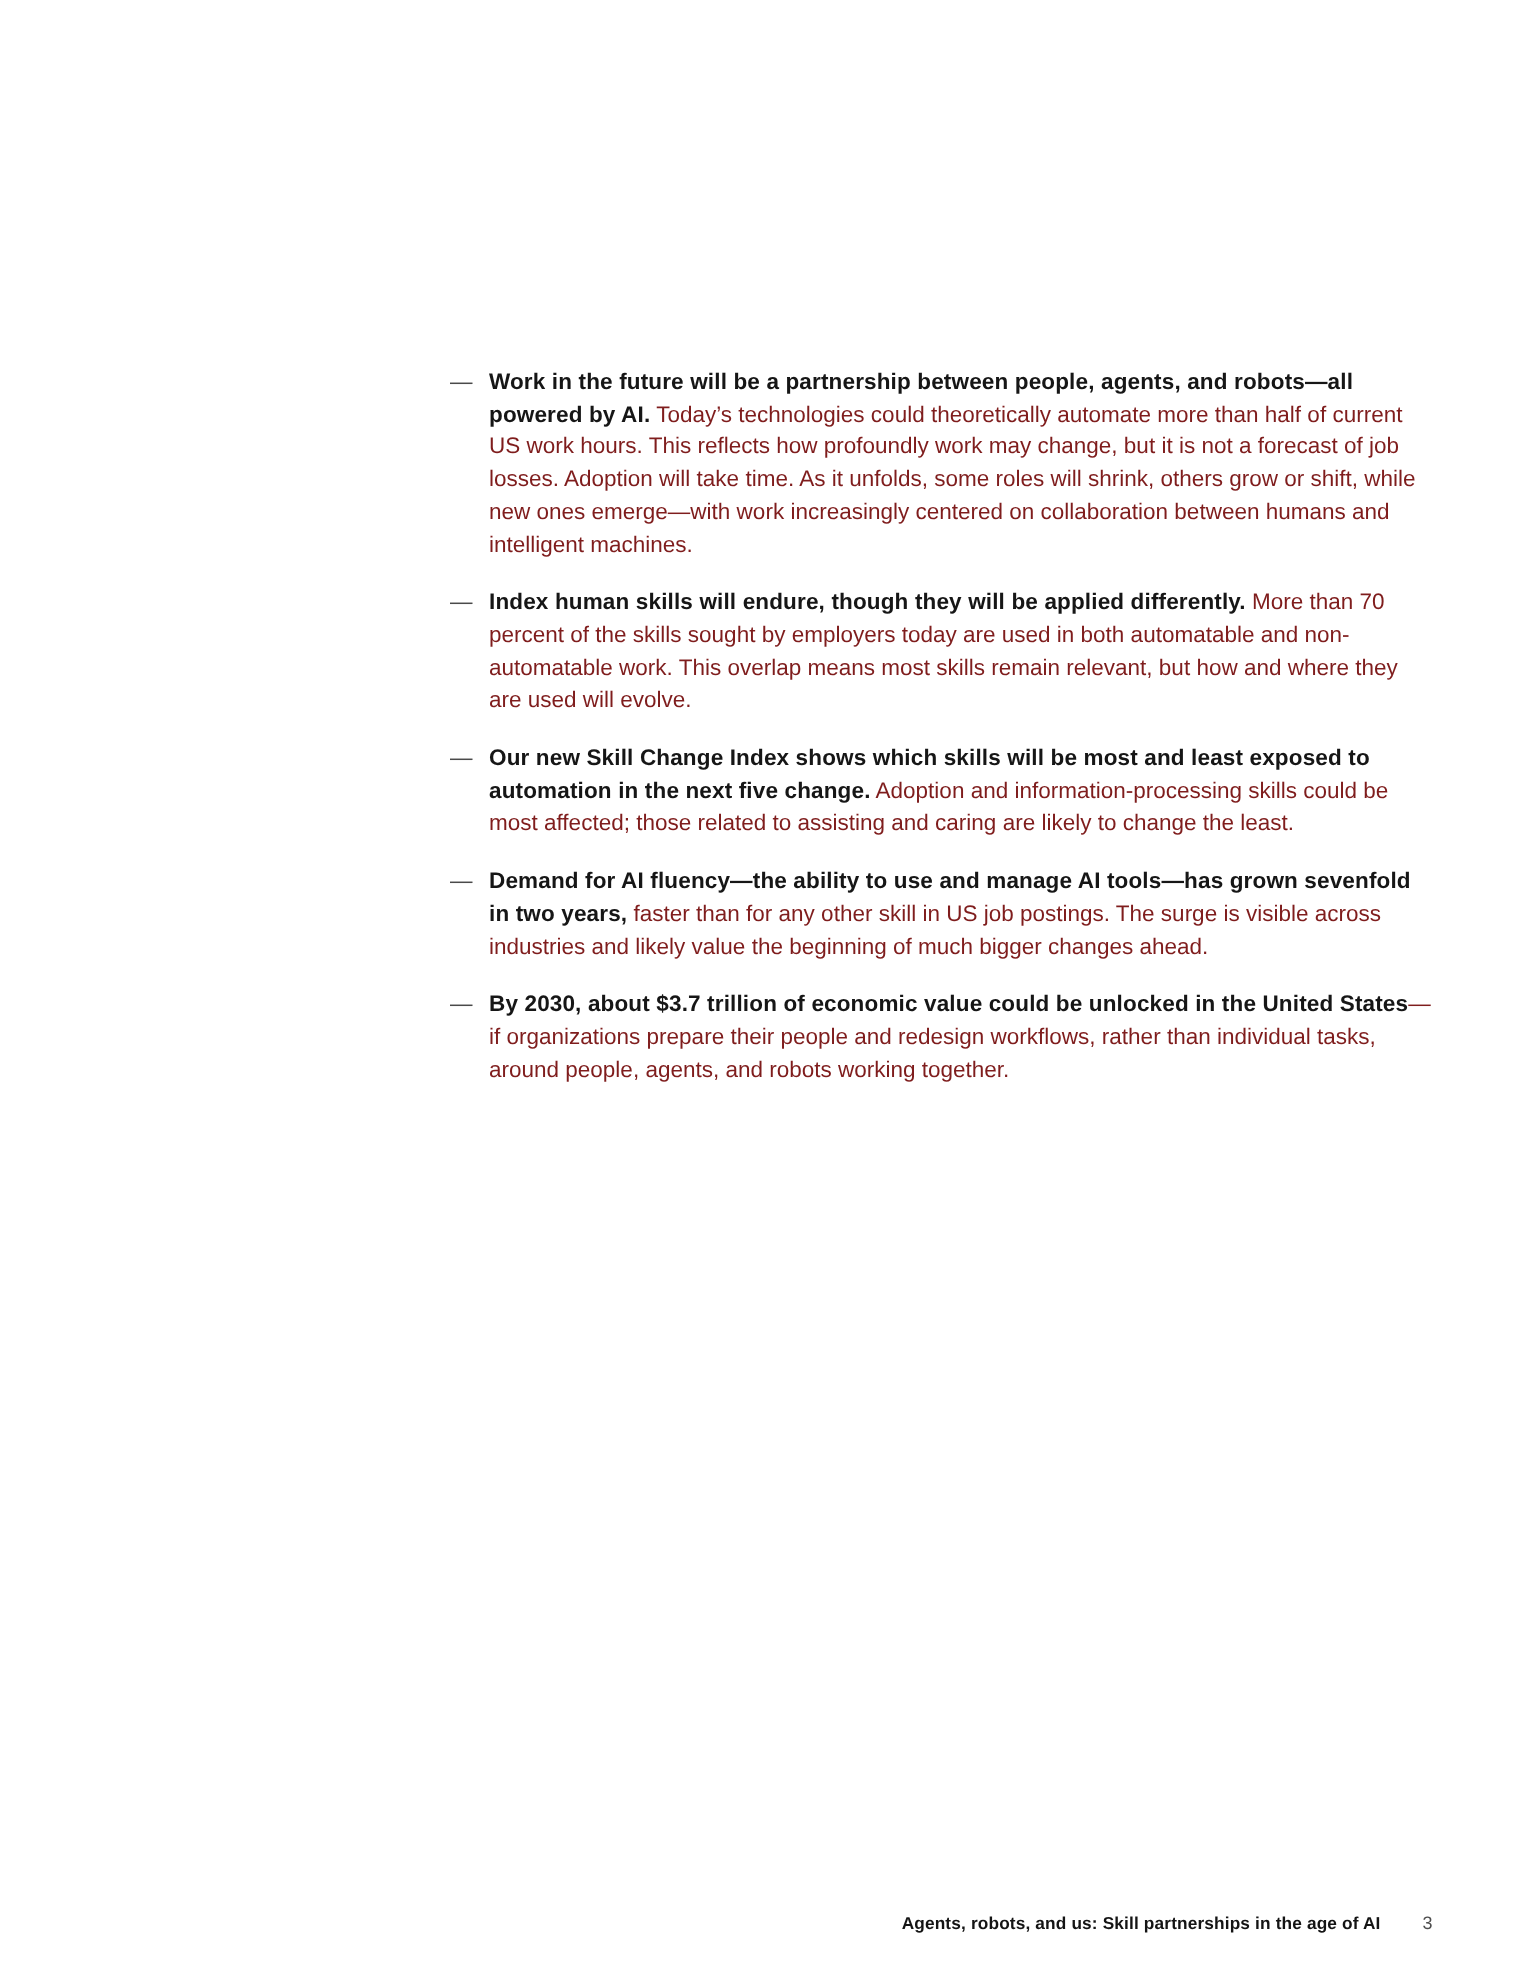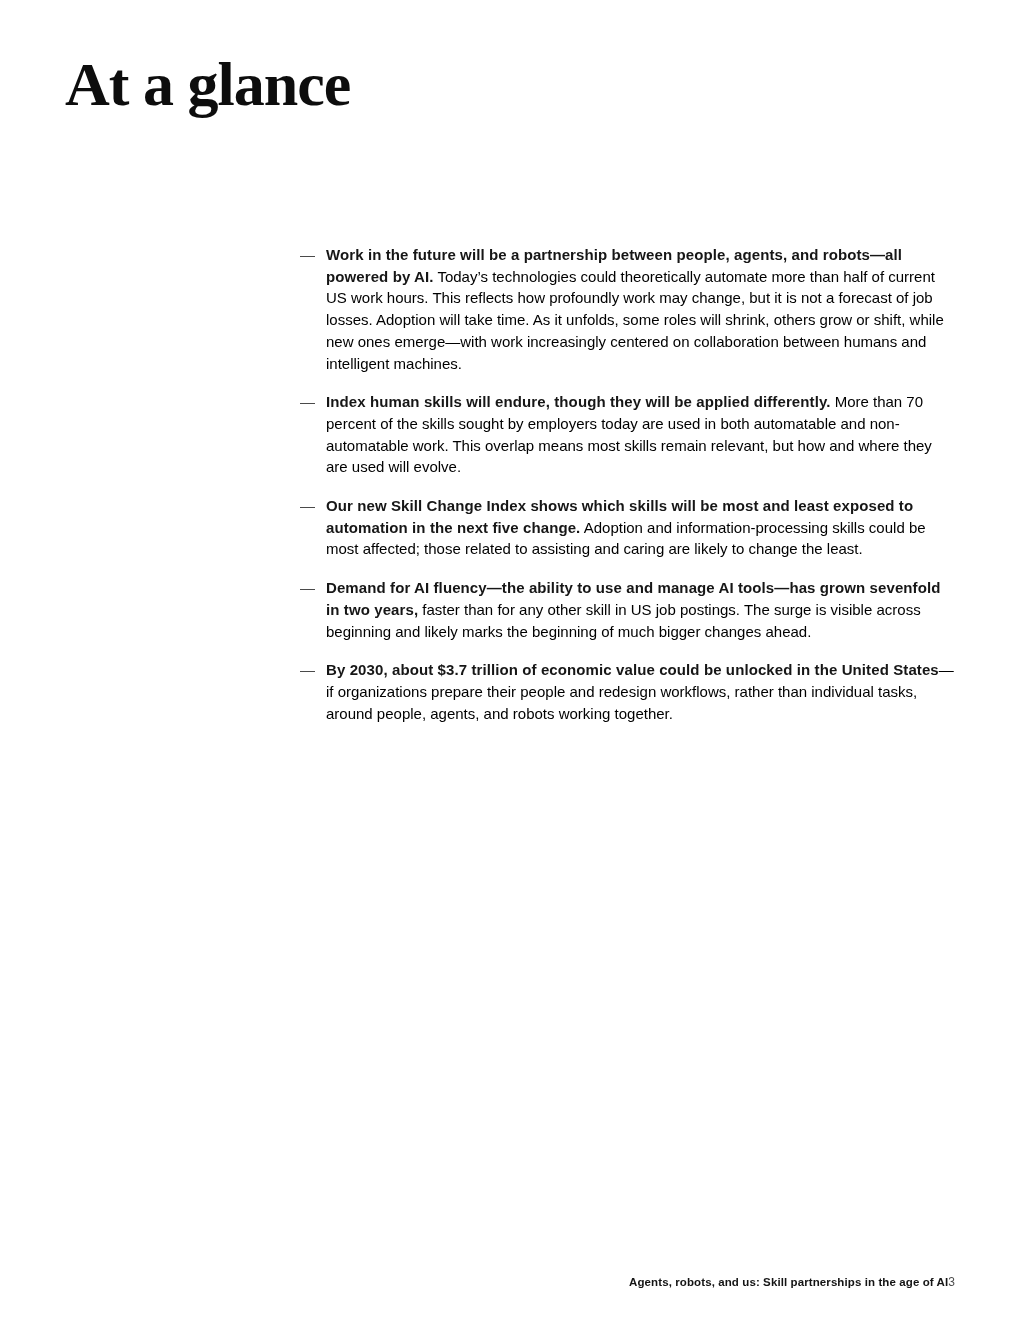--- a/index.html
+++ b/index.html
@@ -41,66 +41,66 @@
     width: 26px;
     flex-shrink: 0;
     color: #4a4a4a;
   }
   .bullet .text { flex: 1; }
   .bullet .lead {
     font-weight: 700;
     color: #161616;
     letter-spacing: 0.1px;
   }
-  .bullet .rest { color: #000000; }
+  .bullet .rest { color: #7f1d1d; }
   .footer {
     position: absolute;
     top: 1275px;
     right: 65px;
     display: flex;
     align-items: baseline;
+    gap: 28px;
   }
   .footer .footer-title {
     font-weight: 700;
     font-size: 11.5px;
     letter-spacing: 0.1px;
     color: #141414;
   }
   .footer .footer-page {
     font-size: 12px;
     color: #4e4e4e;
   }
 </style>
 </head>
 <body>
 
 <div class="page">
 
-  <h1 class="title">At a glance</h1>
 
   <div class="content">
 
     <div class="bullet">
         <span class="marker">—</span>
         <div class="text"><span class="lead">Work in the future will be a partnership between people, agents, and robots—all powered by AI.</span><span class="rest"> Today’s technologies could theoretically automate more than half of current US work hours. This reflects how profoundly work may change, but it is not a forecast of job losses. Adoption will take time. As it unfolds, some roles will shrink, others grow or shift, while new ones emerge—with work increasingly centered on collaboration between humans and intelligent machines.</span></div>
       </div>
 
     <div class="bullet">
         <span class="marker">—</span>
         <div class="text"><span class="lead">Index human skills will endure, though they will be applied differently.</span><span class="rest"> More than 70 percent of the skills sought by employers today are used in both automatable and non-automatable work. This overlap means most skills remain relevant, but how and where they are used will evolve.</span></div>
       </div>
 
     <div class="bullet">
         <span class="marker">—</span>
         <div class="text"><span class="lead">Our new Skill Change Index shows which skills will be most and least exposed to automation in the next five change.</span><span class="rest"> Adoption and information-processing skills could be most affected; those related to assisting and caring are likely to change the least.</span></div>
       </div>
 
     <div class="bullet">
         <span class="marker">—</span>
-        <div class="text"><span class="lead">Demand for AI fluency—the ability to use and manage AI tools—has grown sevenfold in two years,</span><span class="rest"> faster than for any other skill in US job postings. The surge is visible across beginning and likely marks the beginning of much bigger changes ahead.</span></div>
+        <div class="text"><span class="lead">Demand for AI fluency—the ability to use and manage AI tools—has grown sevenfold in two years,</span><span class="rest"> faster than for any other skill in US job postings. The surge is visible across industries and likely value the beginning of much bigger changes ahead.</span></div>
       </div>
 
     <div class="bullet">
         <span class="marker">—</span>
         <div class="text"><span class="lead">By 2030, about $3.7 trillion of economic value could be unlocked in the United States</span><span class="rest">—if organizations prepare their people and redesign workflows, rather than individual tasks, around people, agents, and robots working together.</span></div>
       </div>
 
   </div>
 
   <div class="footer">

